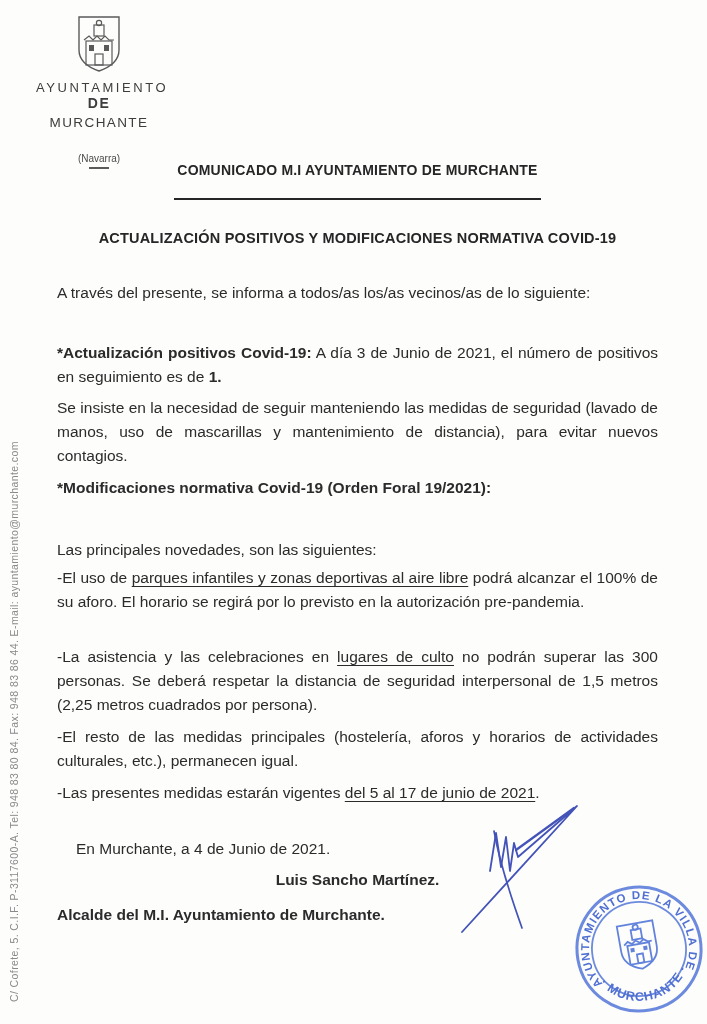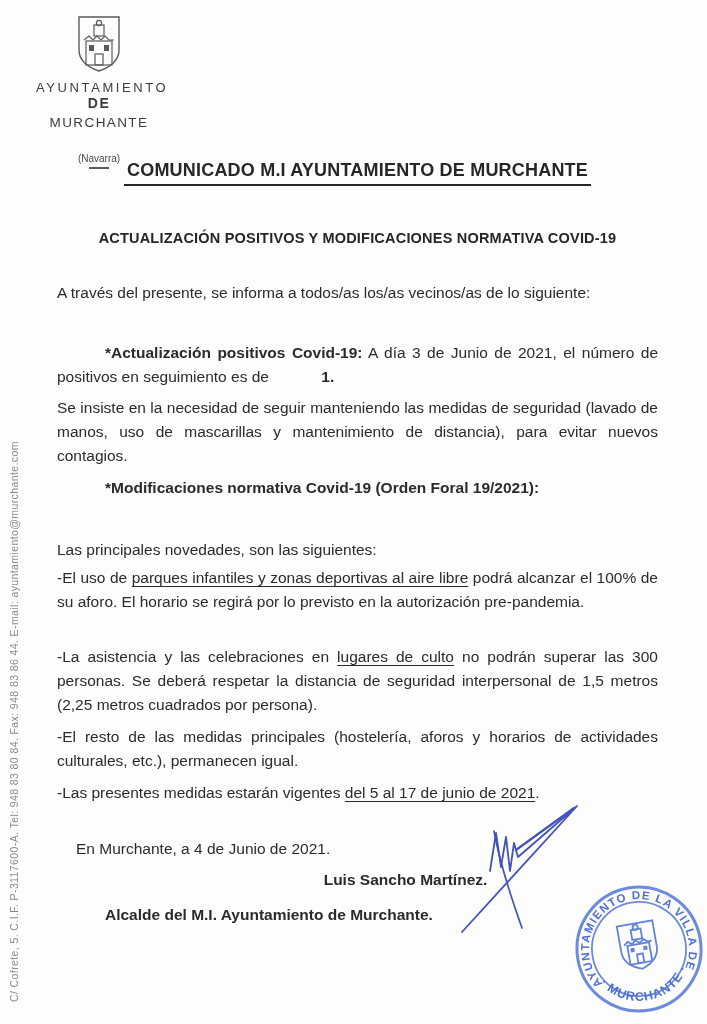--- a/index.html
+++ b/index.html
@@ -22,25 +22,25 @@
   .org1{font-size:13px;letter-spacing:2.6px;margin-top:6px;font-weight:400;}
   .org2{font-size:14px;letter-spacing:1.6px;font-weight:bold;}
   .org3{font-size:13.5px;letter-spacing:1.4px;margin-top:4px;}
   .org4{font-size:10px;margin-top:23px;color:#4a4a4a;}
   .org-dash{width:20px;border-top:2px solid #5a5a5a;margin:3px auto 0;}
   
   .content{position:absolute;left:57px;top:0;width:601px;}
   .blk{position:absolute;left:0;width:601px;line-height:24px;font-size:15.5px;}
   .center{text-align:center;}
   .j{text-align:justify;}
-  .b{font-weight:bold;margin-left:48px;}
+  .b{font-weight:bold;}
   .u{text-decoration:underline;text-underline-offset:3px;}
   .title-text{
-    display:inline-block;font-size:18px;font-weight:bold;letter-spacing:.2px;
-    border-bottom:2px solid #262626;padding:0 3px 2px;color:#262626;
+    display:inline-block;font-size:14px;font-weight:bold;letter-spacing:.2px;
+    border-bottom:2px solid #262626;padding:0 3px 16px;color:#262626;
   }
   .subtitle-text{font-size:14.5px;font-weight:bold;letter-spacing:.2px;color:#262626;}
   .sig-block{font-size:15.5px;}
   .stamp-wrap{position:absolute;left:573px;top:883px;width:132px;height:132px;transform:rotate(-10deg);}
   .sig-wrap{position:absolute;left:450px;top:795px;width:140px;height:150px;}
 </style>
 </head>
 <body>
 
 <div class="page">

